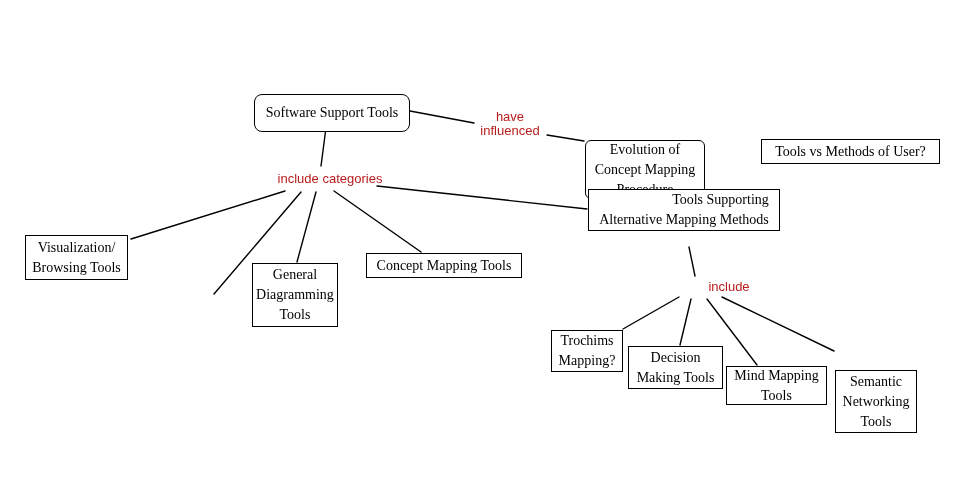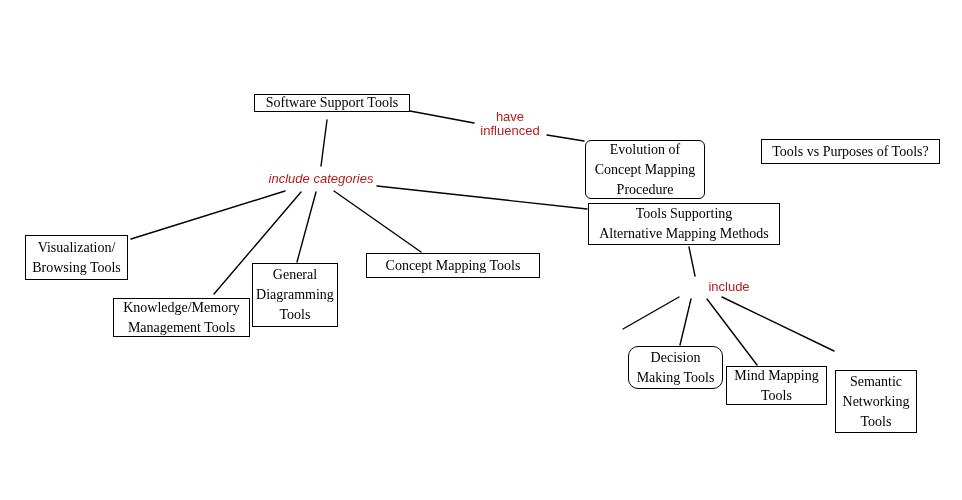--- a/index.html
+++ b/index.html
@@ -62,54 +62,54 @@
     <line x1="316" y1="192" x2="297" y2="262"></line>
     <line x1="334" y1="191" x2="421" y2="252"></line>
     <line x1="377" y1="186" x2="587" y2="209"></line>
     <line x1="689" y1="247" x2="695" y2="276"></line>
     <line x1="679" y1="297" x2="623" y2="329"></line>
     <line x1="691" y1="299" x2="680" y2="345"></line>
     <line x1="707" y1="299" x2="757" y2="365"></line>
     <line x1="722" y1="297" x2="834" y2="351"></line>
   </svg>
 
-  <div class="node" style="left:254px; top:94px; width:156px; height:18px;">Software Support Tools</div>
+  <div class="node" style="left:254px; top:94px; width:156px; height:38px;border-radius:8px;">Software Support Tools</div>
 
   <div class="node" style="left:585px; top:140px; width:120px; height:59px;border-radius:6px;">Evolution of
 Concept Mapping
 Procedure</div>
 
-  <div class="node" style="left:761px; top:139px; width:179px; height:25px;">Tools vs Purposes of Tools?</div>
+  <div class="node" style="left:761px; top:139px; width:179px; height:25px;">Tools vs Methods of User?</div>
 
   <div class="node" style="left:25px; top:235px; width:103px; height:45px;">Visualization/
 Browsing Tools</div>
 
-  <div class="node" style="left:113px; top:298px; width:137px; height:39px;">Knowledge/Memory
-Management Tools</div>
 
   <div class="node" style="left:252px; top:263px; width:86px; height:64px;">General
 Diagramming
 Tools</div>
 
-  <div class="node" style="left:366px; top:253px; width:174px; height:25px;font-family:Liberation Serif, serif;">Concept Mapping Tools</div>
+  <div class="node" style="left:366px; top:253px; width:156px; height:25px;font-family:Liberation Serif, serif;">Concept Mapping Tools</div>
 
-  <div class="node" style="left:588px; top:203px; width:192px; height:42px;">Tools Supporting
+  <div class="node" style="left:588px; top:189px; width:192px; height:42px;text-align:right;">Tools Supporting
 Alternative Mapping Methods</div>
 
+  <div class="node" style="left:551px; top:330px; width:72px; height:42px;">Trochims
+Mapping?</div>
 
-  <div class="node" style="left:628px; top:346px; width:95px; height:43px;border-radius:10px;">Decision
+  <div class="node" style="left:628px; top:346px; width:95px; height:43px;">Decision
 Making Tools</div>
 
   <div class="node" style="left:726px; top:366px; width:101px; height:39px;">Mind Mapping
 Tools</div>
 
   <div class="node" style="left:835px; top:335px; width:82px; height:63px;margin-top:35px;">Semantic
 Networking
 Tools</div>
 
   <div class="link-label" style="left:476px; top:110px; width:68px;">have
 influenced</div>
 
-  <div class="link-label" style="left:268px; top:172px; width:106px;font-style:italic;">include categories</div>
+  <div class="link-label" style="left:277px; top:172px; width:106px;">include categories</div>
 
   <div class="link-label" style="left:706px; top:280px; width:46px;">include</div>
 
 </div>
 
 </body></html>

